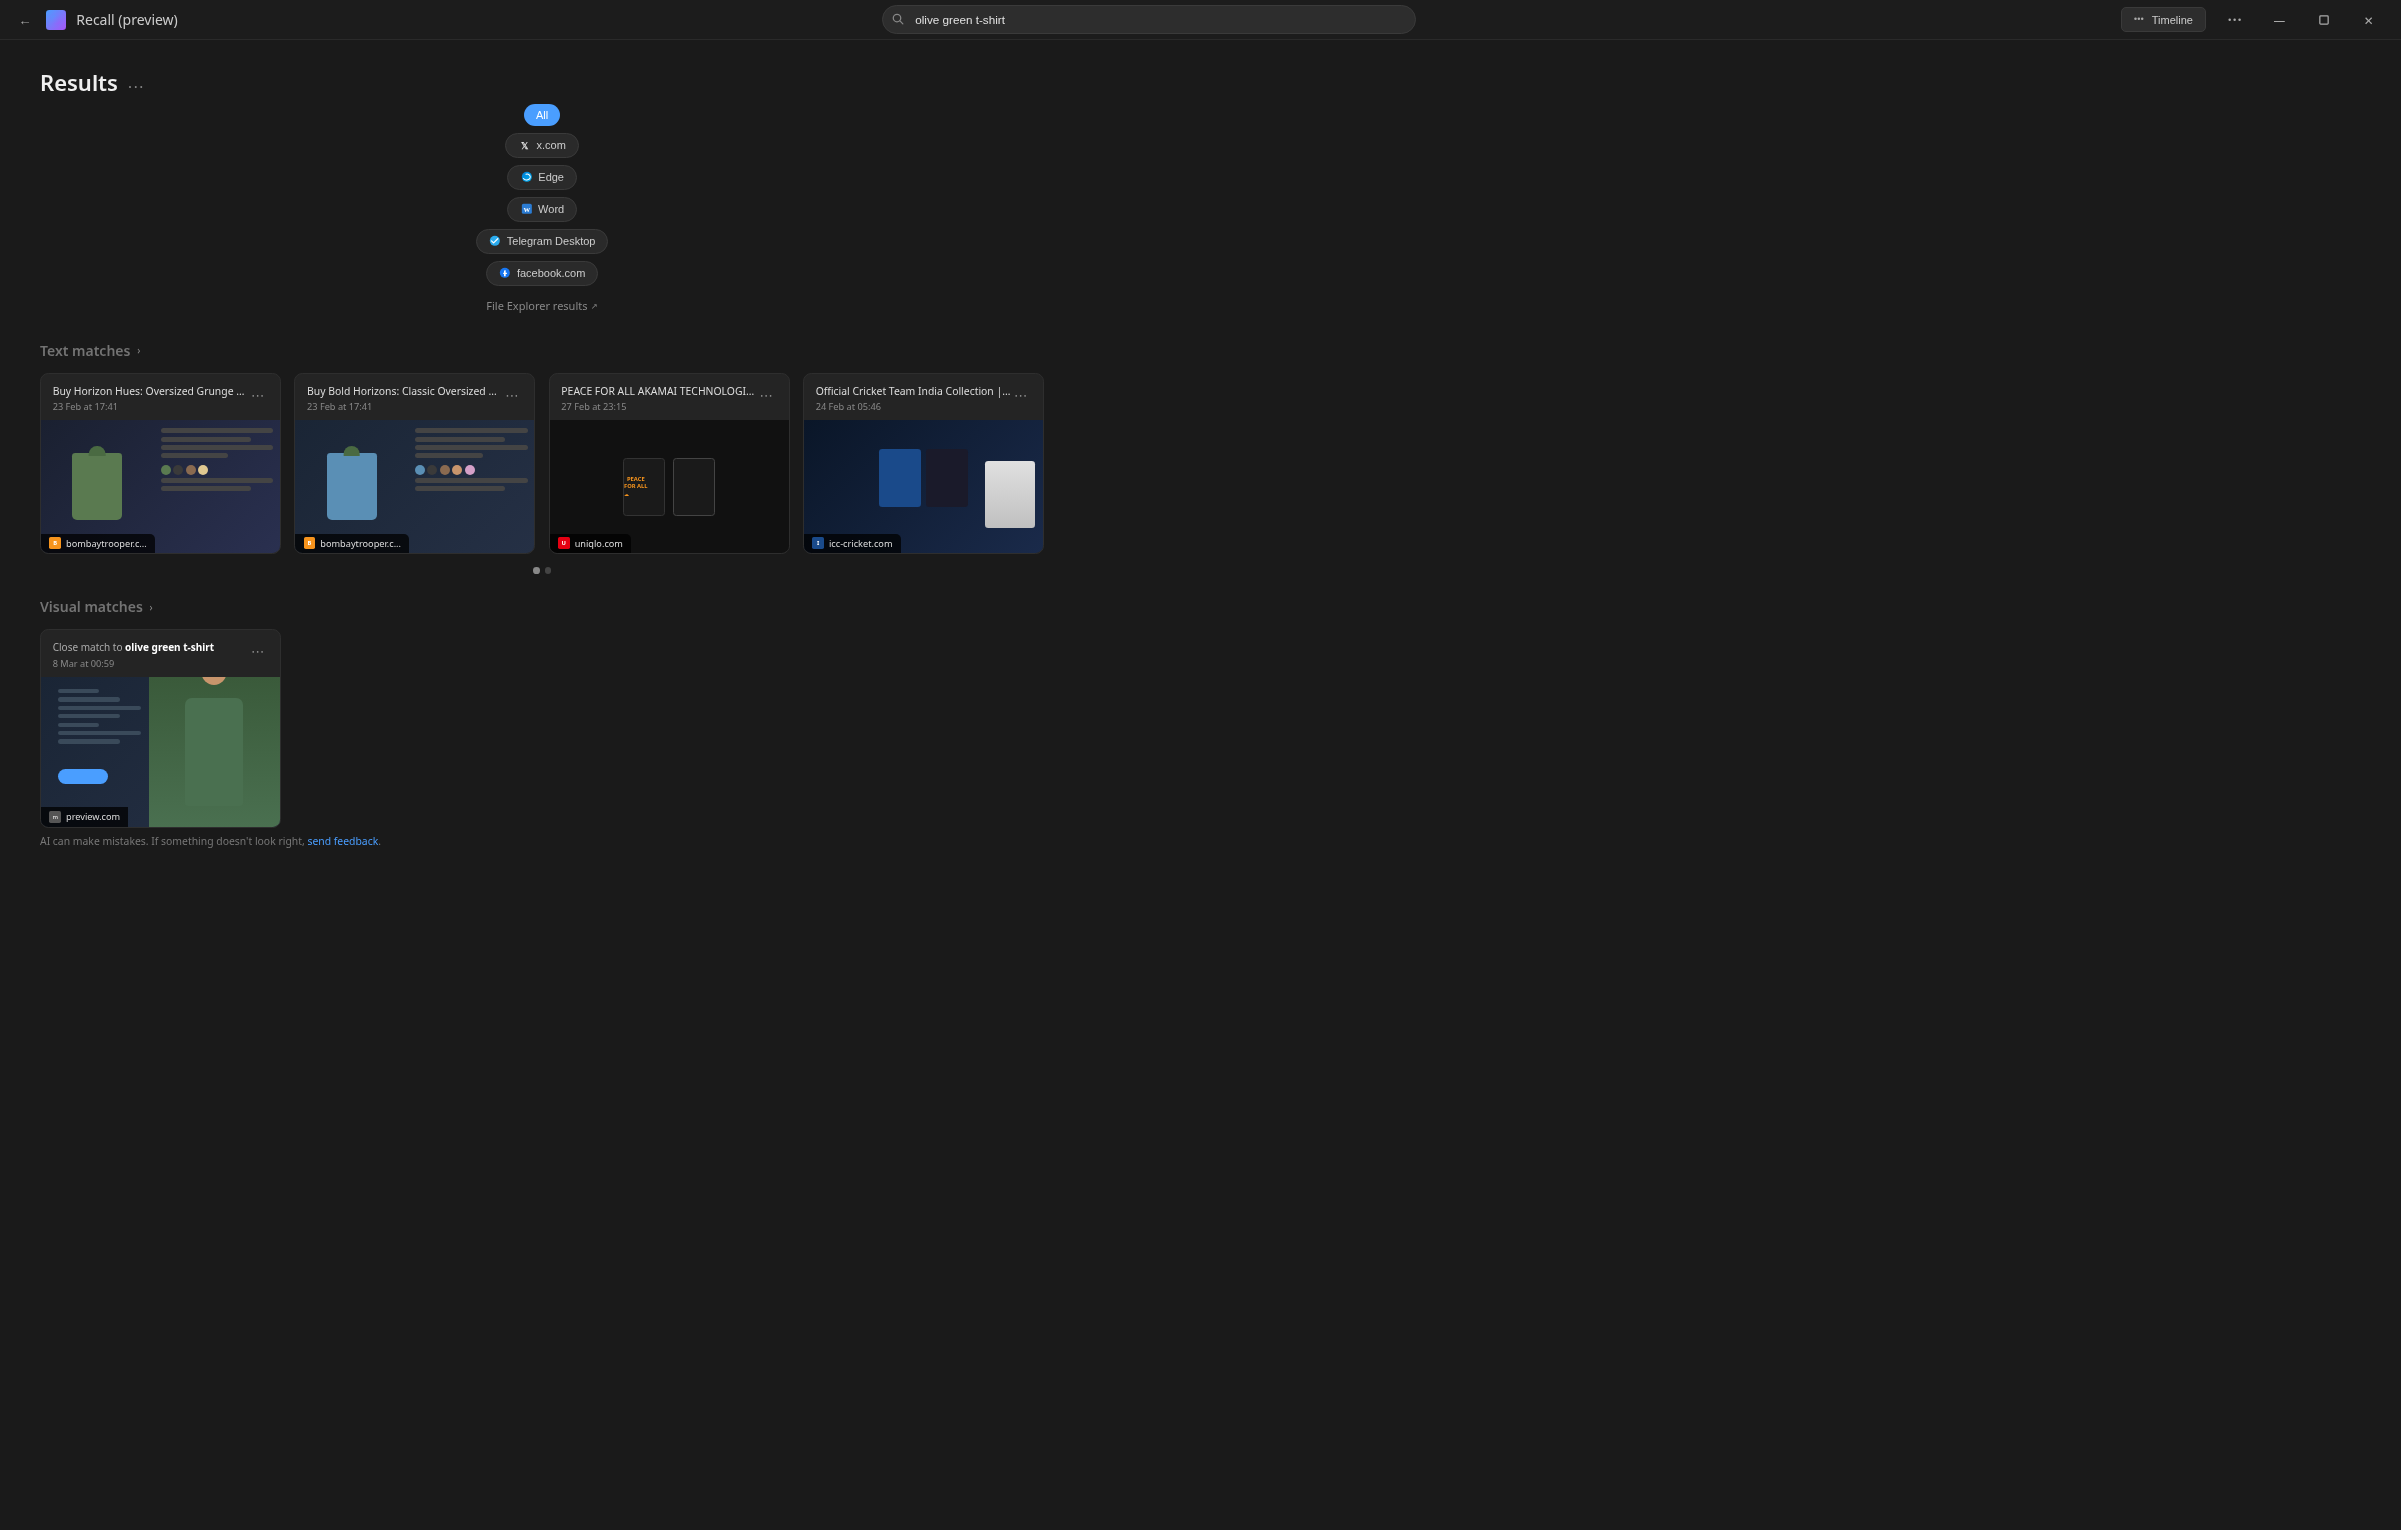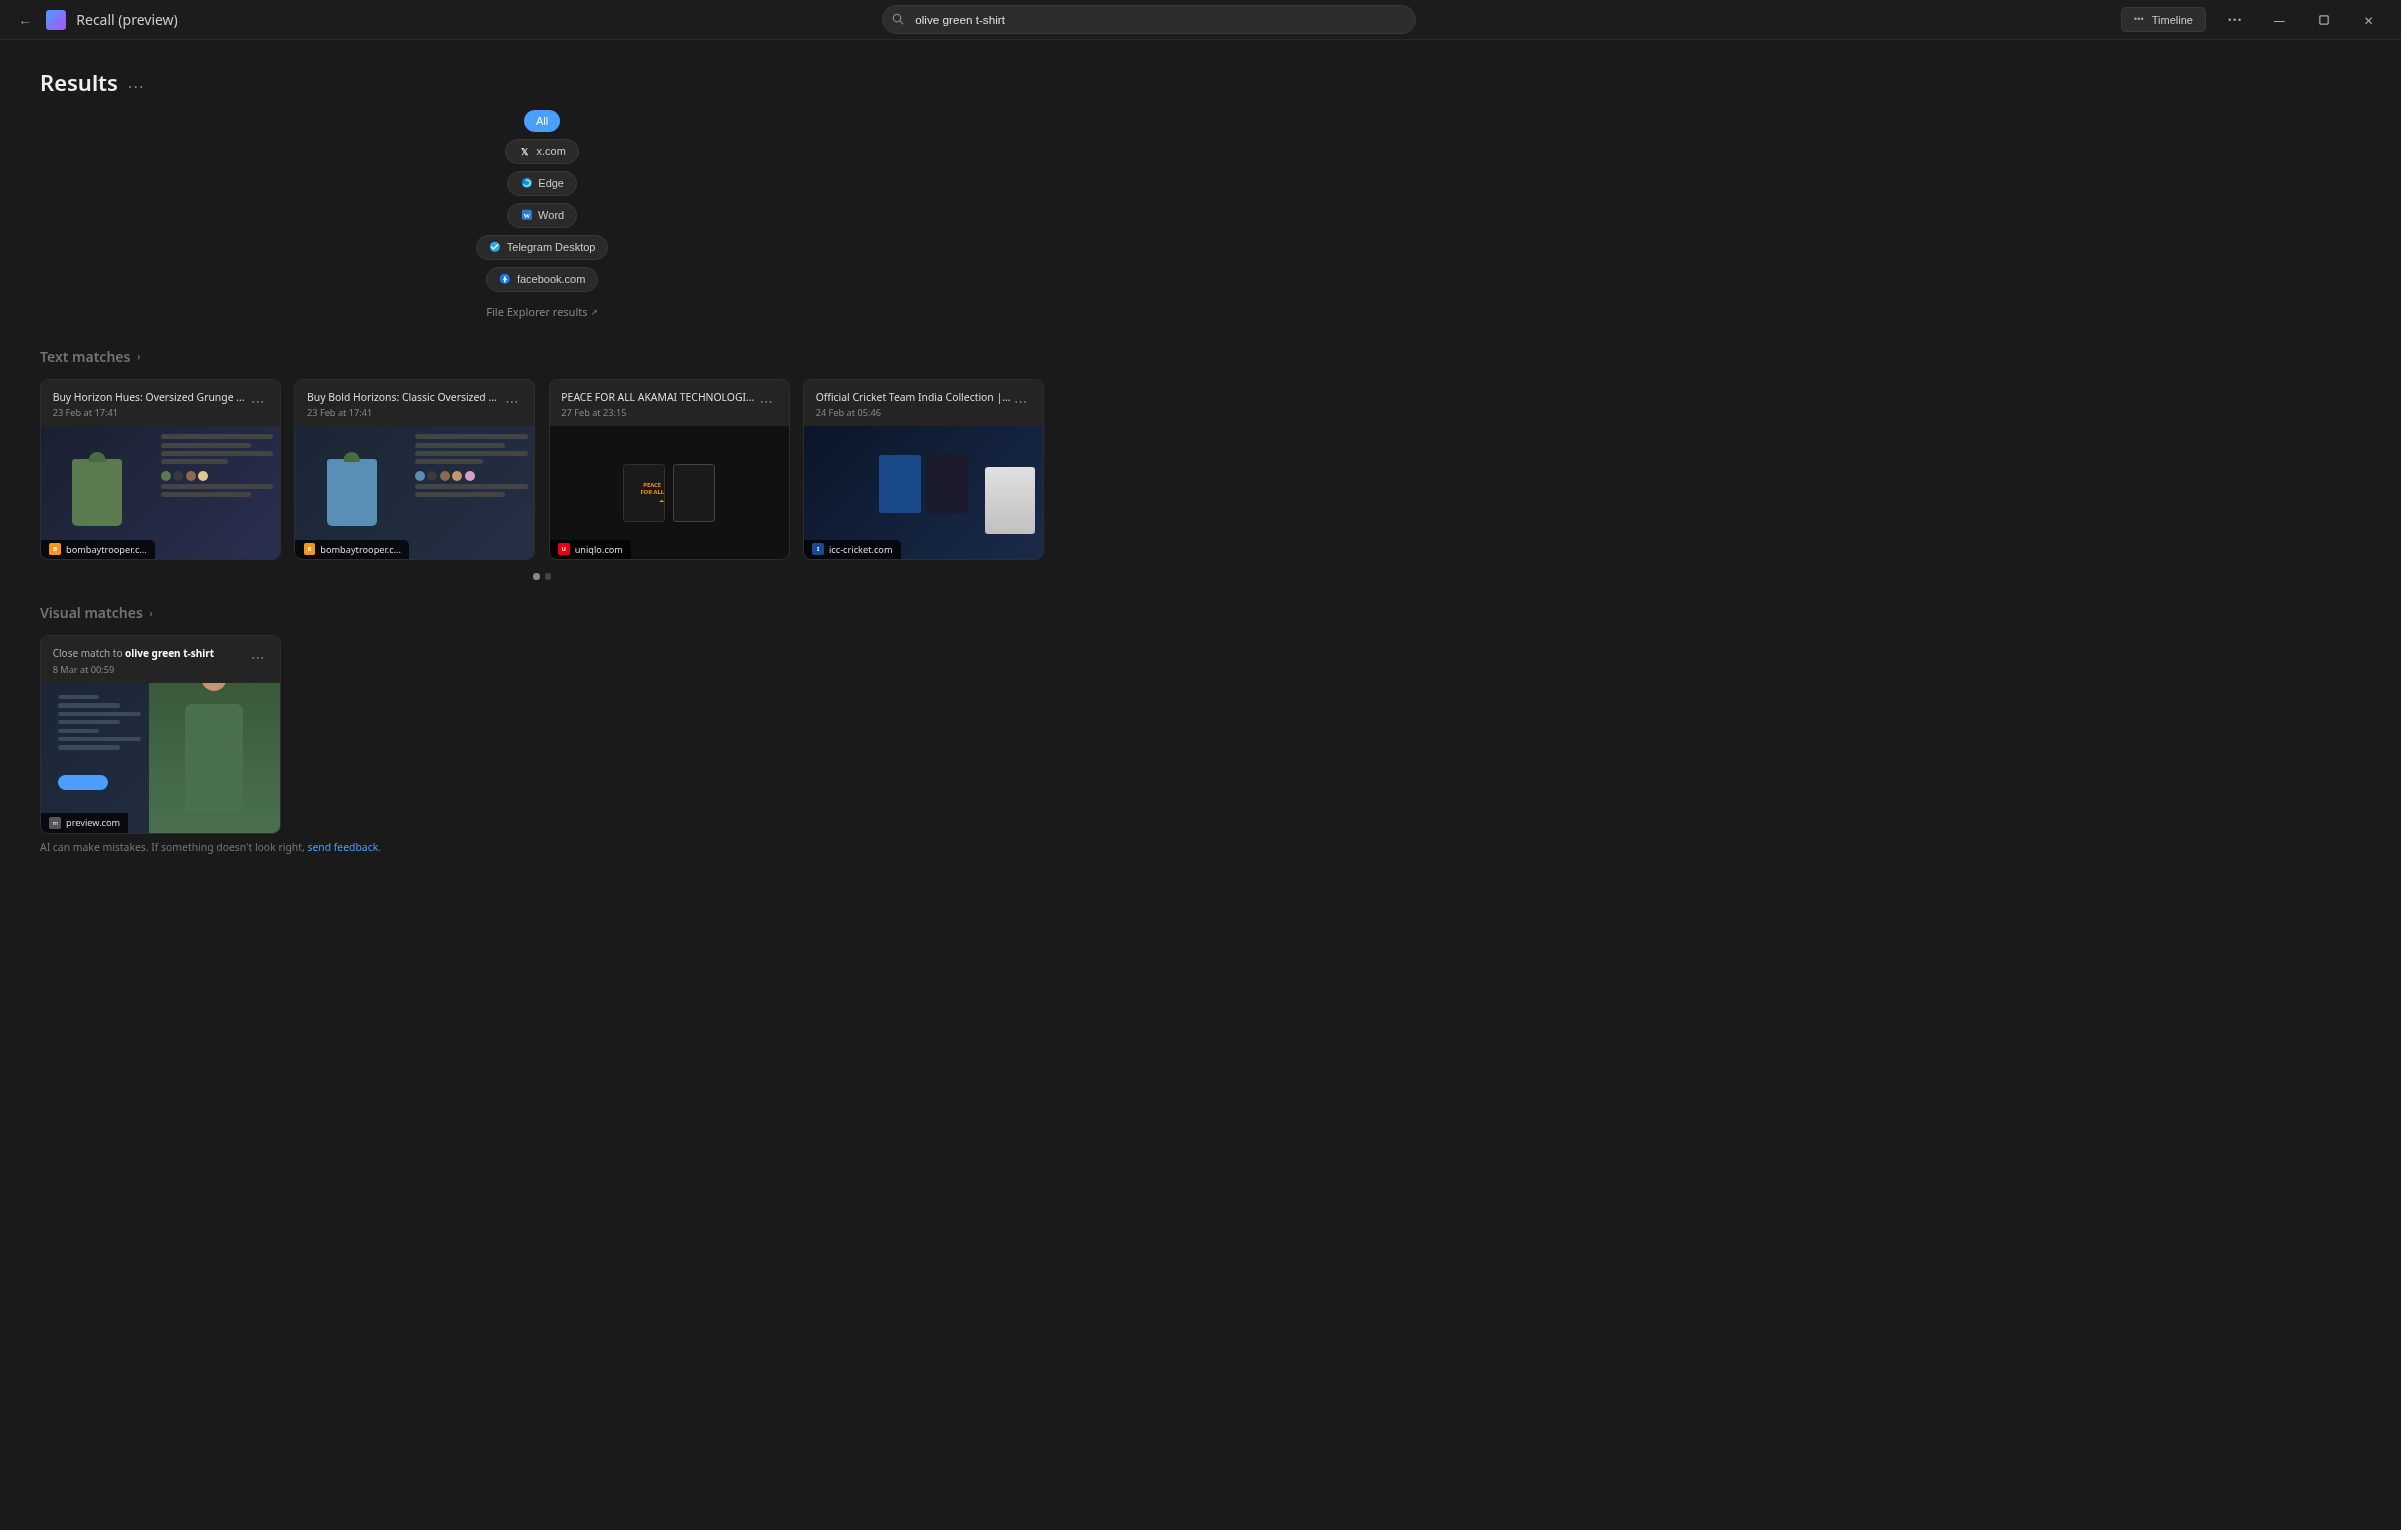--- a/index.html
+++ b/index.html
@@ -119,21 +119,21 @@
     
     .main {
       padding: 27px 40px;
       max-width: 1084px;
     }
 
     .results-header {
       display: flex;
       align-items: center;
       gap: 10px;
-      margin-bottom: 13px;
+      margin-bottom: 7px;
     }
 
     .results-title {
       font-size: 22px;
       font-weight: 600;
       color: #f0f0f0;
     }
 
     .more-btn {
       color: #888;
@@ -374,21 +374,21 @@
       gap: 8.3px;
     }
 
     .akamai-shirt-1 {
       width: 42px;
       height: 58px;
       background: #1a1a1a;
       border: 0.8px solid #333;
       border-radius: 3.3px;
       display: flex;
-      align-items: flex-end;
+      align-items: flex-start;
       justify-content: center;
       font-size: 6.7px;
       color: #666;
       flex-direction: column;
       gap: 1.7px;
     }
 
     .akamai-shirt-2 {
       width: 42px;
       height: 58px;

